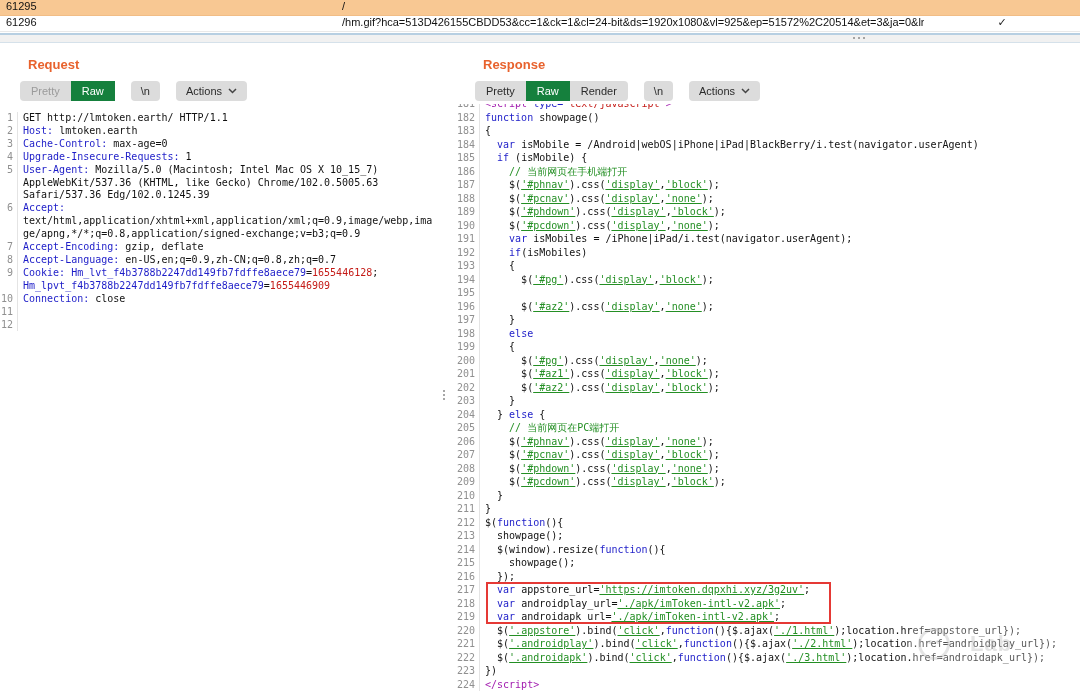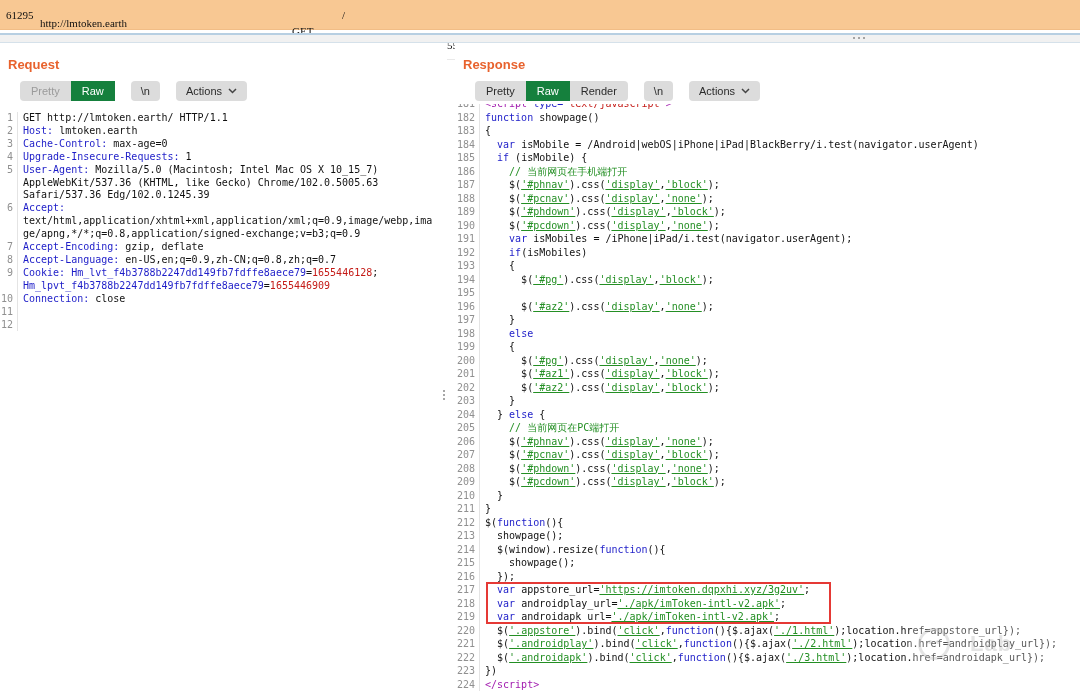--- a/index.html
+++ b/index.html
@@ -1,41 +1,41 @@
 <!DOCTYPE html>
 <html><head>
 <meta charset="utf-8">
 <style>
   * { margin:0; padding:0; box-sizing:border-box; }
   html,body { width:1080px; height:693px; background:#fff; overflow:hidden;
               font-family:"Liberation Sans", sans-serif; position:relative; }
 
   
   .history { position:absolute; top:0; left:0; width:1080px; }
-  .h-row { display:flex; height:30px; align-items:center; font-size:11px; color:#111;
-           border-bottom:1px solid #e9e9e9; background:#fff; white-space:nowrap;font-family:Liberation Serif, serif; }
+  .h-row { display:flex; height:16px; font-size:11px; color:#111;
+           border-bottom:1px solid #e9e9e9; background:#fff; white-space:nowrap; }
   .h-row.selected { background:#f8c893; border-bottom:1px solid #f1bd86; }
   .c-id   { width:40px; padding-left:6px; flex:none; }
   .c-host { width:252px; flex:none; overflow:hidden;margin-top:16px; }
   .c-method { width:50px; flex:none;margin-top:32px; }
   .c-url  { flex:1 1 auto; overflow:hidden; text-overflow:clip; }
   .c-check{ width:156px; flex:none; text-align:center; font-size:11px; color:#222; }
 
   
   .h-splitter { position:absolute; top:33px; left:0; width:1080px; height:10px;
                 background:#f1f1f1; border-top:2px solid #b7cfe2; border-bottom:1px solid #d5e1ea; }
   .hdots { position:absolute; left:853px; top:2px; display:flex; gap:3px; }
   .hdots i, .vdots i { width:2px; height:2px; border-radius:50%; background:#8a8a8a; display:block; }
   .vdots { position:absolute; left:443px; top:390px; display:flex; flex-direction:column; gap:2px; }
 
   
   .panel { position:absolute; top:43px; bottom:0; background:#fff; }
   .panel-request  { left:0; width:447px; }
   .panel-response { left:455px; right:0; }
-  .panel-title { font-size:13px; font-weight:bold; color:#e8622d; padding:14px 0 0 8px; }
+  .panel-title { font-size:13px; font-weight:bold; color:#e8622d; padding:14px 0 0 28px; }
   .tabbar { display:flex; align-items:flex-start; gap:16px; margin:9px 0 0 20px; font-size:11px; }
   button { font-family:"Liberation Sans", sans-serif; border:none; cursor:pointer; }
   .seg-group { display:flex; }
   .seg { padding:4px 11px; background:#dcdcdc; color:#2b2b2b; font-size:11px; }
   .seg:first-child { border-radius:4px 0 0 4px; }
   .seg:last-child  { border-radius:0 4px 4px 0; }
   .seg.disabled { color:#9b9b9b; }
   .seg.selected { background:#15803d; color:#fff; border-radius:0; }
   .pill { padding:4px 10px; background:#dcdcdc; color:#2b2b2b; border-radius:4px; font-size:11px;
           display:inline-flex; align-items:center; gap:6px; }

